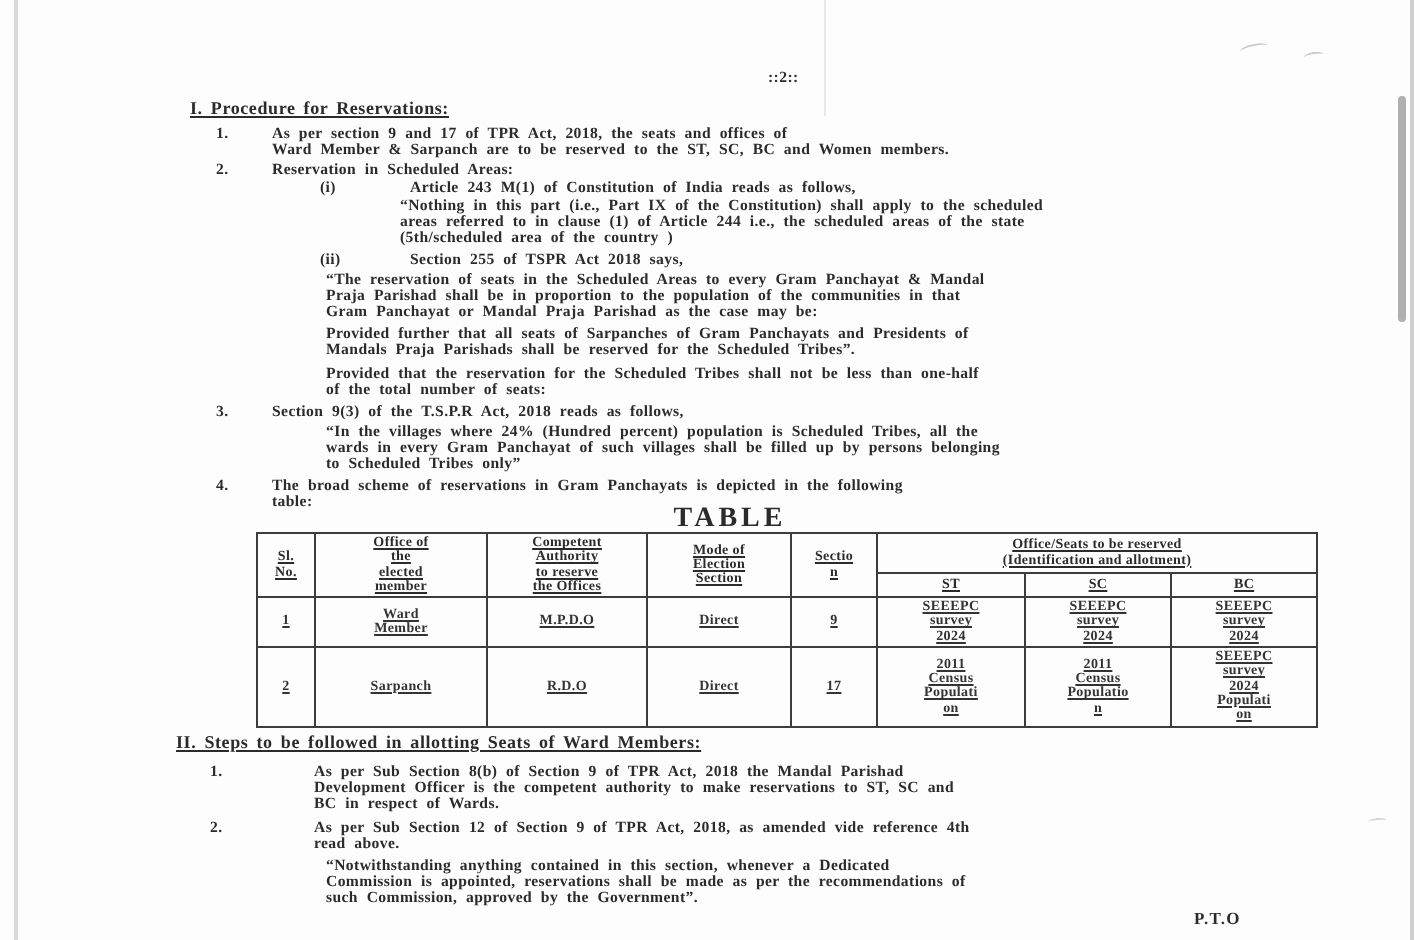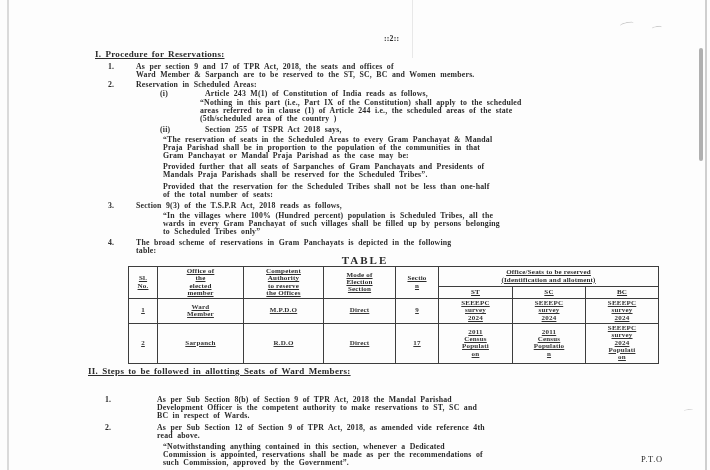--- a/index.html
+++ b/index.html
@@ -32,41 +32,41 @@
     font-size:7.8px; line-height:8px;
     font-weight:bold;
     letter-spacing:.2px; word-spacing:2.2px;
     white-space:pre-line;
   }
   .heading {
     font-size:9px; line-height:9px; font-weight:bold;
     text-decoration:underline; letter-spacing:.3px; word-spacing:1.5px;
   }
   .h1 { margin-bottom:4px; }
-  .h2 { margin-left:-7px; margin-bottom:20px; }
+  .h2 { margin-left:-7px; margin-bottom:6px; }
 
   .row { display:flex; }
   .row .num    { flex:0 0 28px; }
   .row .subnum { flex:0 0 45px; }
   .row .s2num  { flex:0 0 52px; }
   .item   { margin-left:13px; }
   .subitem{ margin-left:65px; }
   .s2item { margin-left:10px; }
 
   .q-a { margin-left:105px; width:443px; }
   .q-b { margin-left:68px;  width:486px; }
 
   .mb1  { margin-bottom:1px; }
   .mb2  { margin-bottom:2px; }   .mb3  { margin-bottom:3px; }
   .mb35 { margin-bottom:3.5px; }
 
   
   .tbl-caption {
     margin-left:5px; width:530px; text-align:center;
-    font-size:11px; line-height:8.5px; font-weight:bold; letter-spacing:2px;
+    font-size:14px; line-height:8.5px; font-weight:bold; letter-spacing:2px;
     margin-bottom:1.5px;
   }
   table.res {
     margin-left:33px; width:530px;
     border-collapse:collapse; table-layout:fixed;
   }
   table.res th, table.res td {
     border:1px solid #3d3d3d;
     text-align:center; vertical-align:middle;
     font-size:7px; line-height:7.3px;
@@ -75,21 +75,21 @@
     white-space:pre-line;
     overflow:hidden;
     text-decoration:underline;
   }
   table.res th { font-weight:bold; }
   table.res td { font-weight:bold; color:#333; }
   table.res { margin-bottom:3.5px; }
 
   .pto {
     position:absolute; left:597px; top:454px;
-    font-size:8.5px; font-weight:normal; letter-spacing:.6px;margin-left:44px;
+    font-size:8.5px; font-weight:bold; letter-spacing:.6px;
   }
 </style>
 </head>
 <body>
 
 <div class="edge-left"></div>
 <div class="edge-right"></div>
 <div class="fold-line"></div>
 <div class="scroll-thumb"></div>
 <div class="pencil-mark mark-1"></div>
@@ -133,21 +133,21 @@
   <div class="t q-b mb35">Provided further that all seats of Sarpanches of Gram Panchayats and Presidents of
 Mandals Praja Parishads shall be reserved for the Scheduled Tribes”.</div>
   <div class="t q-b mb3">Provided that the reservation for the Scheduled Tribes shall not be less than one-half
 of the total number of seats:</div>
 
   <div class="row item t mb2">
     <span class="num">3.</span>
     <span>Section 9(3) of the T.S.P.R Act, 2018 reads as follows,</span>
   </div>
 
-  <div class="t q-b mb35">“In the villages where 100% (Hundred percent) population is Scheduled Tribes, all the
+  <div class="t q-b mb35">“In the villages where 24% (Hundred percent) population is Scheduled Tribes, all the
 wards in every Gram Panchayat of such villages shall be filled up by persons belonging
 to Scheduled Tribes only”</div>
 
   <div class="row item t mb1">
     <span class="num">4.</span>
     <span>The broad scheme of reservations in Gram Panchayats is depicted in the following
 table:</span>
   </div>
 
   <div class="tbl-caption">TABLE</div>

